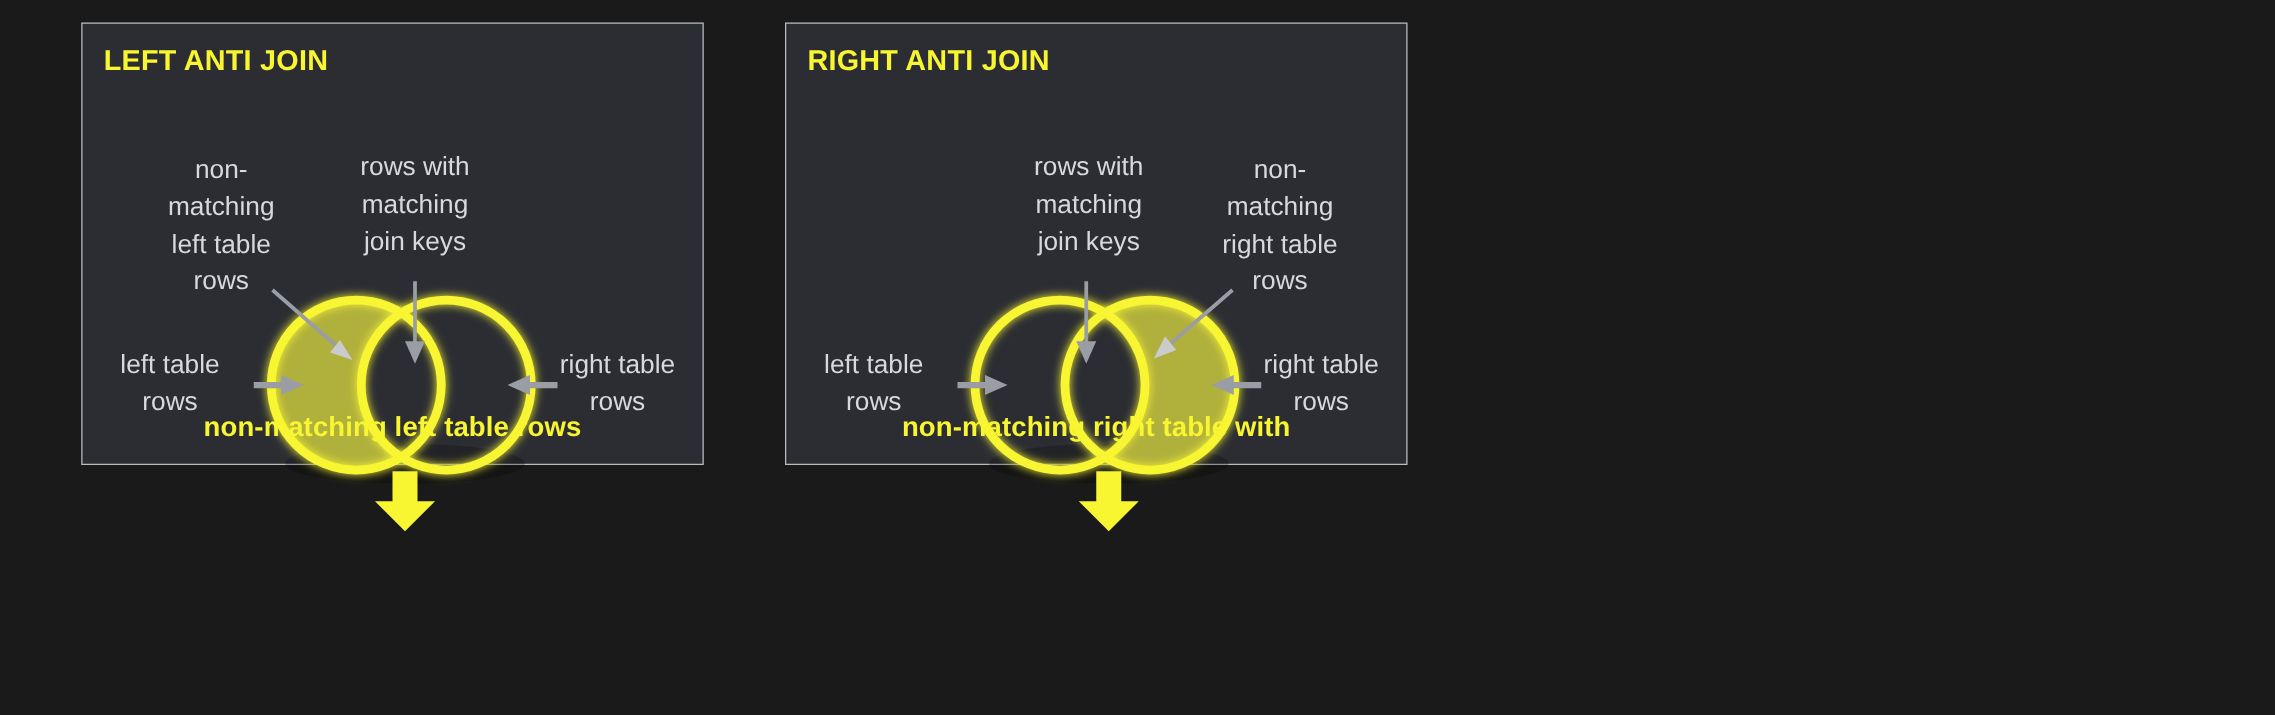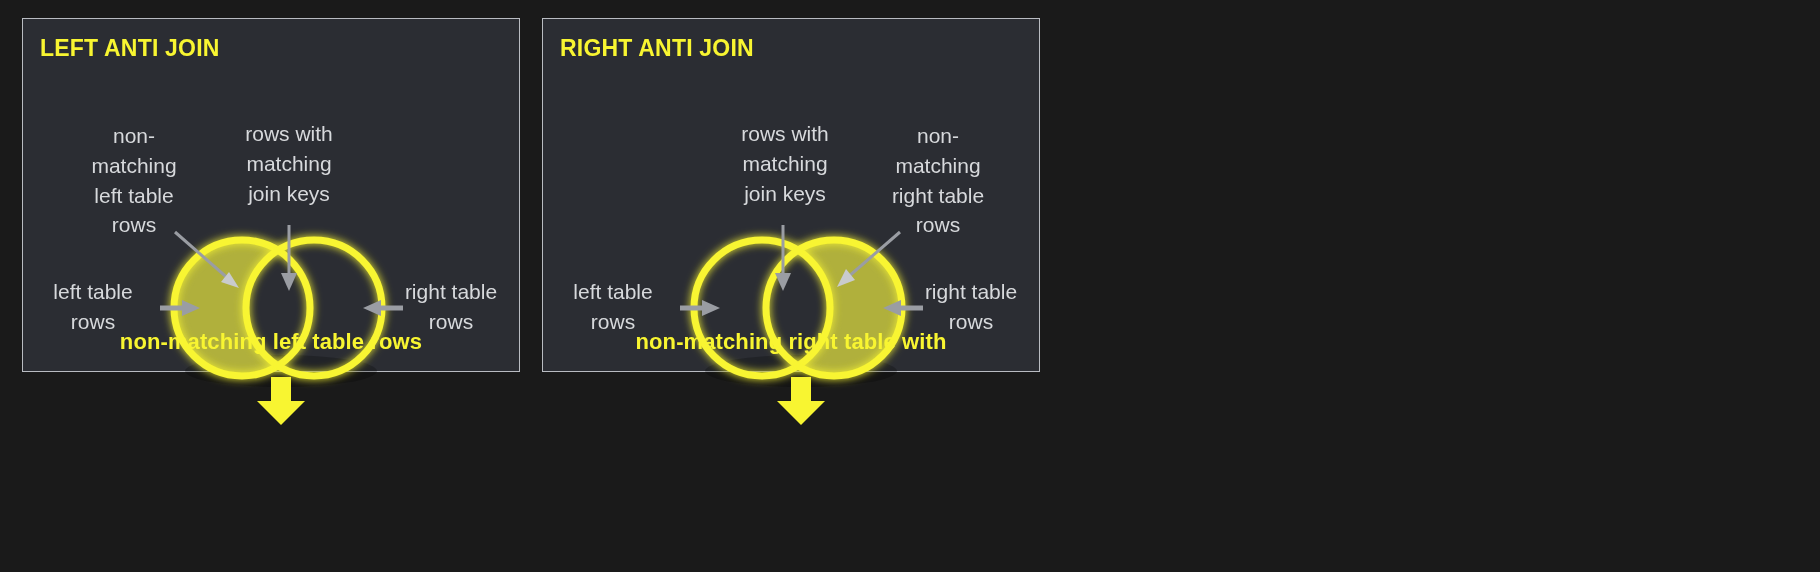--- a/index.html
+++ b/index.html
@@ -29,20 +29,21 @@
     gap: 22px;
   }
 
   .panel {
     position: relative;
     width: 498px;
     height: 354px;
     background: #2b2d33;
     border: 1px solid #b9bcc2;
     box-sizing: border-box;
+    margin-left: 43px;
   }
 
   .panel-title {
     position: absolute;
     left: 17px;
     top: 16px;
     color: #f8f531;
     font-size: 23px;
     font-weight: bold;
     letter-spacing: 0.2px;

